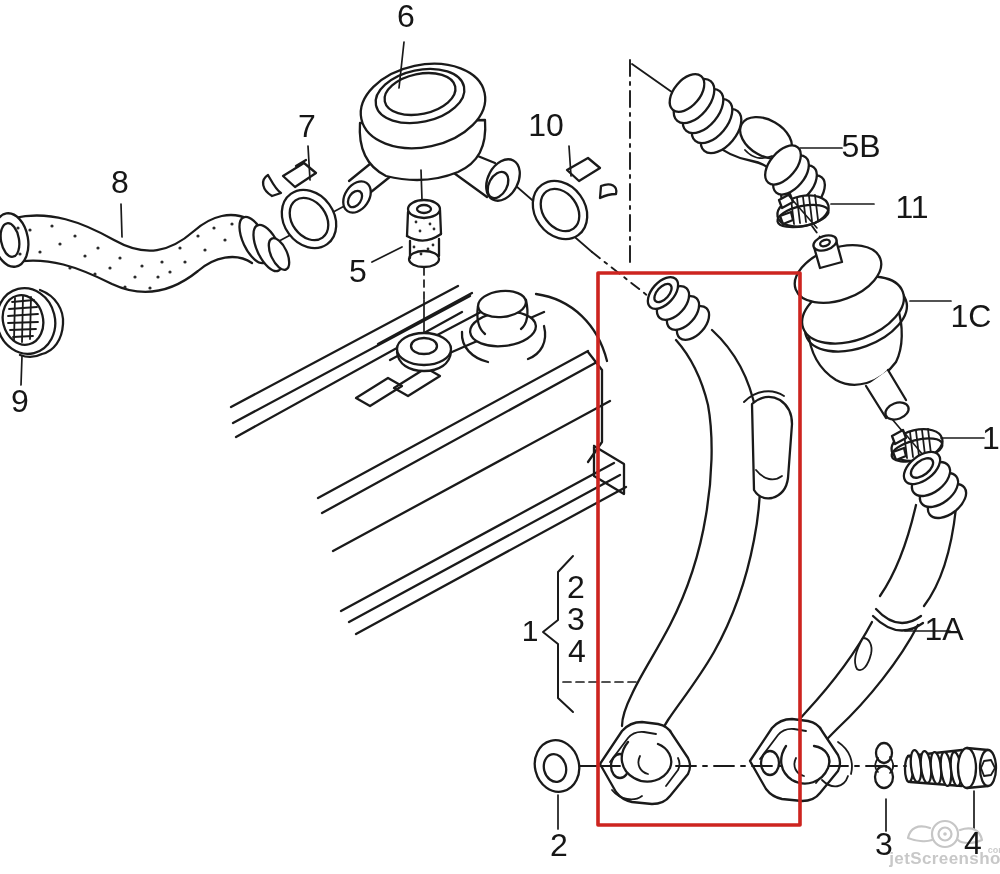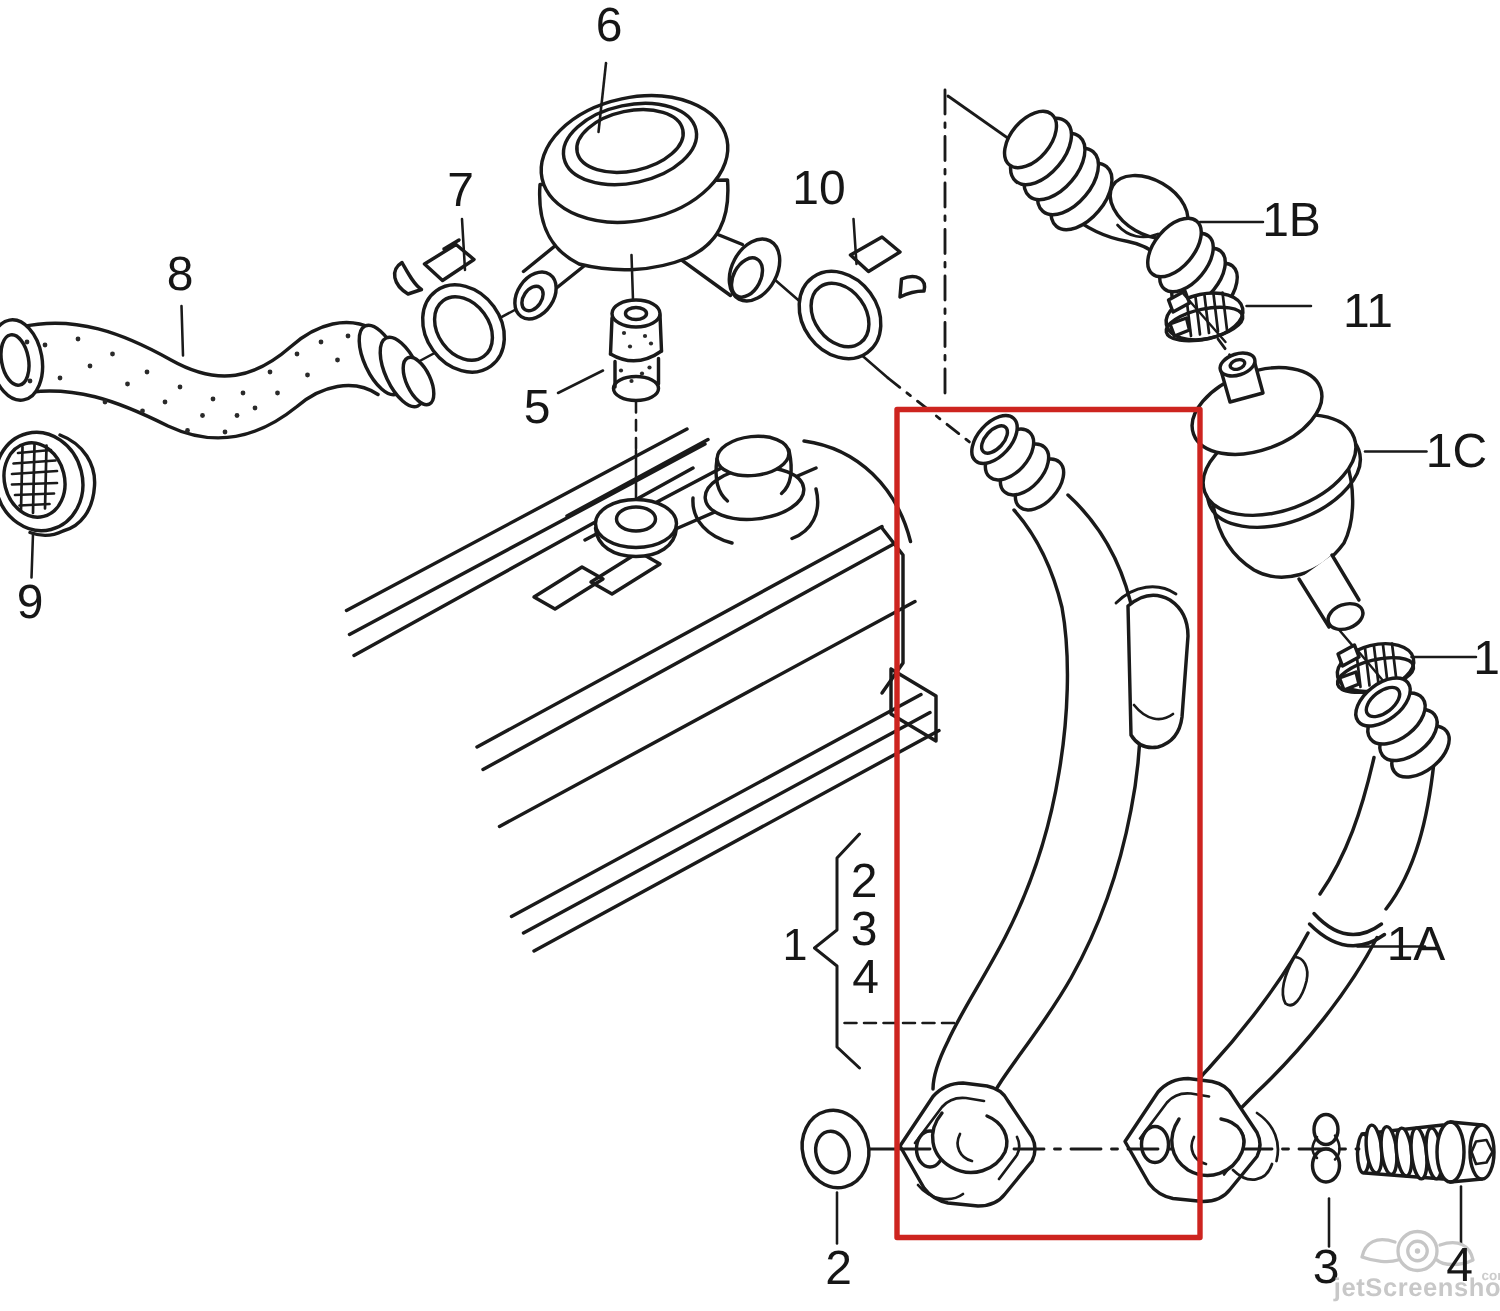--- a/index.html
+++ b/index.html
@@ -346,23 +346,23 @@
   </g>
 </g>
 </svg>
 
 <div class="callout" style="left:406px;top:16px">6</div>
 <div class="callout" style="left:307px;top:126px">7</div>
 <div class="callout" style="left:120px;top:182px">8</div>
 <div class="callout" style="left:546px;top:125px">10</div>
 <div class="callout" style="left:20px;top:401px">9</div>
 <div class="callout" style="left:358px;top:271px">5</div>
-<div class="callout" style="left:861px;top:146px">1B</div>
+<div class="callout" style="left:861px;top:146px">5B</div>
 <div class="callout" style="left:912px;top:207px">11</div>
-<div class="callout" style="left:971px;top:300px">1C</div>
+<div class="callout" style="left:971px;top:316px">1C</div>
 <div class="callout" style="left:991px;top:438px">1</div>
 <div class="callout" style="left:944px;top:629px">1A</div>
 
 <div class="callout small" style="left:530px;top:631px">1</div>
 <div class="callout" style="left:576px;top:587px">2</div>
 <div class="callout" style="left:576px;top:619px">3</div>
 <div class="callout" style="left:577px;top:651px">4</div>
 
 <div class="callout" style="left:559px;top:845px">2</div>
 <div class="callout" style="left:884px;top:844px">3</div>

